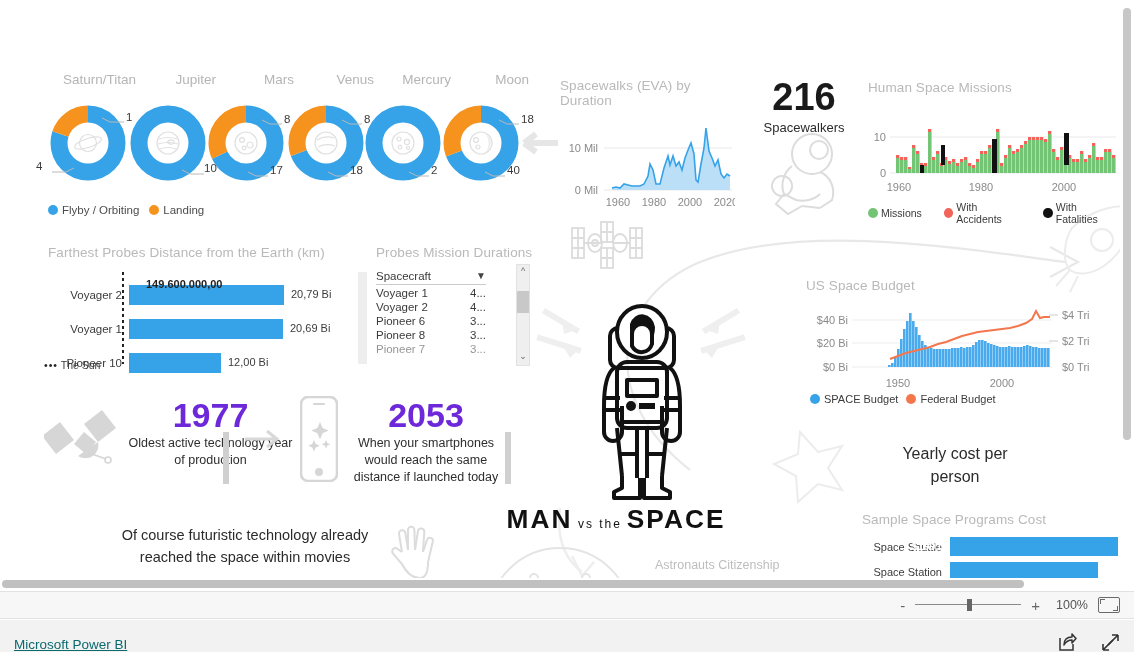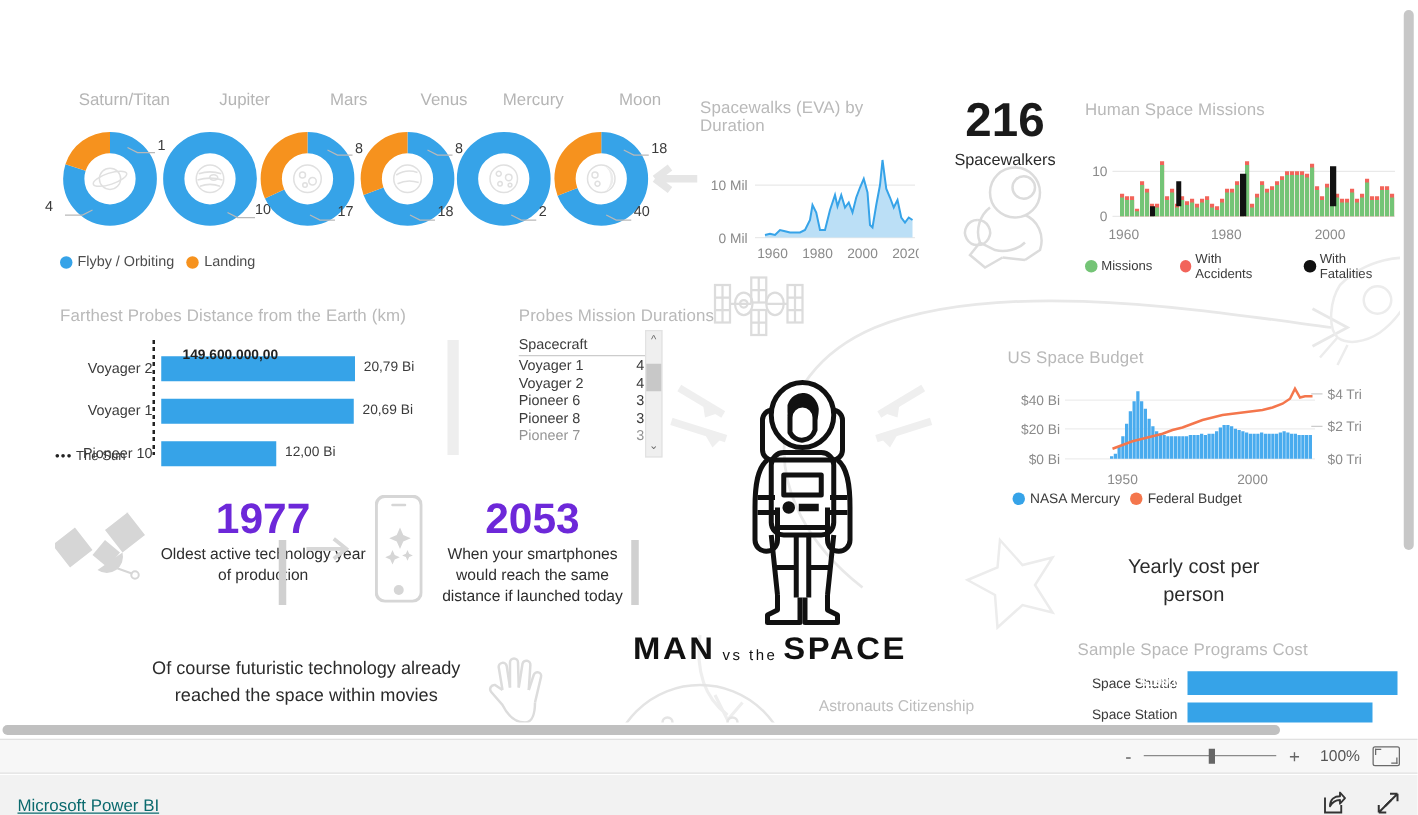--- a/index.html
+++ b/index.html
@@ -37,21 +37,21 @@
   .bartrack{position:relative;flex:1;height:20px;}
   .bar{position:absolute;left:0;top:0;height:20px;background:#36A3E8;}
   .barval{position:absolute;top:3px;font-size:11px;color:#3b3b3b;}
   .sunline{position:absolute;left:122px;top:272px;width:2px;height:92px;
            background:repeating-linear-gradient(to bottom,#222 0 3px,transparent 3px 6px);}
   .sunnote{position:absolute;left:44px;top:359px;font-size:10.5px;color:#3b3b3b;}
   .sunvallbl{position:absolute;left:146px;top:278px;font-size:11px;color:#222;font-weight:600;}
   .vscroll-sm{position:absolute;left:358px;top:272px;width:9px;height:92px;background:#eee;}
 
   
-  .durations{position:absolute;left:376px;top:245px;width:160px;margin-left:39px;}
+  .durations{position:absolute;left:376px;top:245px;width:160px;}
   .dtable{margin-top:10px;width:110px;font-size:11.5px;color:#3b3b3b;}
   .dhead{display:flex;justify-content:space-between;border-bottom:1px solid #ccc;padding-bottom:2px;}
   .drow{display:flex;justify-content:space-between;padding-top:2px;}
   .dscroll{position:absolute;left:516px;top:264px;width:12px;height:100px;background:#efefef;
            border:1px solid #e2e2e2;}
   .dthumb{position:absolute;left:0;top:26px;width:12px;height:22px;background:#c8c8c8;}
   .dcar{position:absolute;left:0;width:12px;text-align:center;font-size:9px;color:#666;}
 
   
   .eva{position:absolute;left:560px;top:78px;width:180px;}
@@ -649,21 +649,21 @@
           <rect x="238" y="49" width="2.6" height="19"></rect>
             <rect x="241" y="49" width="2.6" height="19"></rect>
         </g>
         <path d="M84,60 L92,57 L100,54 L108,52 L116,50 L124,48 L132,45 L140,43 L148,40 L156,37 L164,35 L172,33 L180,32 L188,31 L196,30 L204,29 L212,27 L220,24 L226,20 L230,12 L234,19 L238,18 L244,18" fill="none" stroke="#F4764C" stroke-width="2"></path>
         <text class="axis-lbl" x="92" y="88" text-anchor="middle">1950</text>
         <text class="axis-lbl" x="196" y="88" text-anchor="middle">2000</text>
       </svg>
       <div class="usbleg">
         <span style="display:flex;align-items:center;gap:4px;">
           <span class="dot" style="background:#36A3E8"></span>
-          <span>NASA Mercury</span>
+          <span>SPACE Budget</span>
           </span>
         <span style="display:flex;align-items:center;gap:4px;">
           <span class="dot" style="background:#F4764C"></span>
           <span>Federal Budget</span>
           </span>
       </div>
     </div>
 
     <svg class="bgart" style="left:44px;top:410px;" width="78" height="72" viewBox="0 0 78 72">
       <g fill="#d6d6d6" stroke="#fff" stroke-width="1.2">

